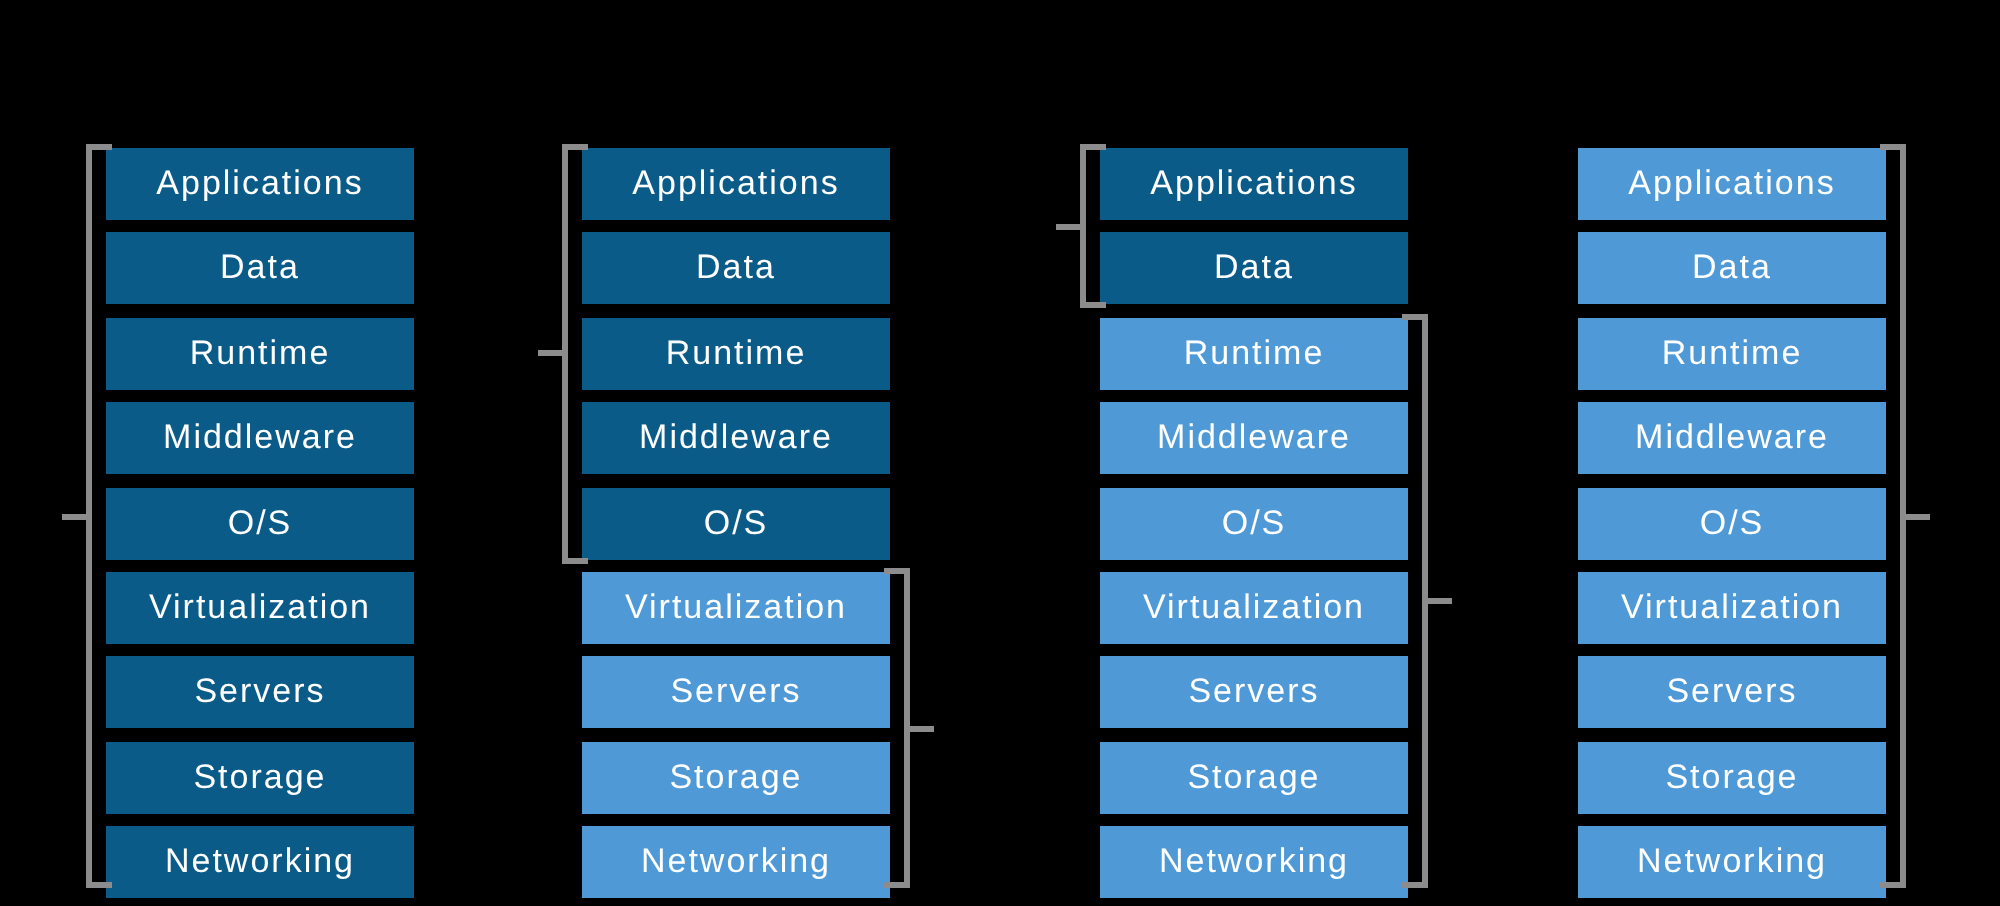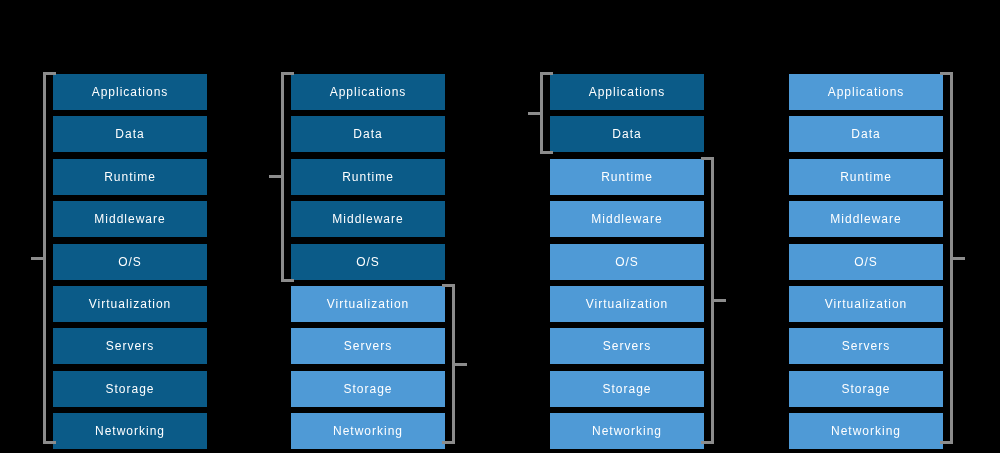--- a/index.html
+++ b/index.html
@@ -22,21 +22,21 @@
     height: 453px;
   }
   .box {
     position: absolute;
     left: 0;
     width: 154px;
     height: 36px;
     display: flex;
     align-items: center;
     justify-content: center;
-    font-size: 12px;
+    font-size: 17px;
     letter-spacing: 1px;
     font-weight: 400;
     white-space: nowrap;
   }
   .bracket {
     position: absolute;
     box-sizing: border-box;
     width: 13px;
     border: 0 solid #8c8c8c;
     border-top-width: 3px;

